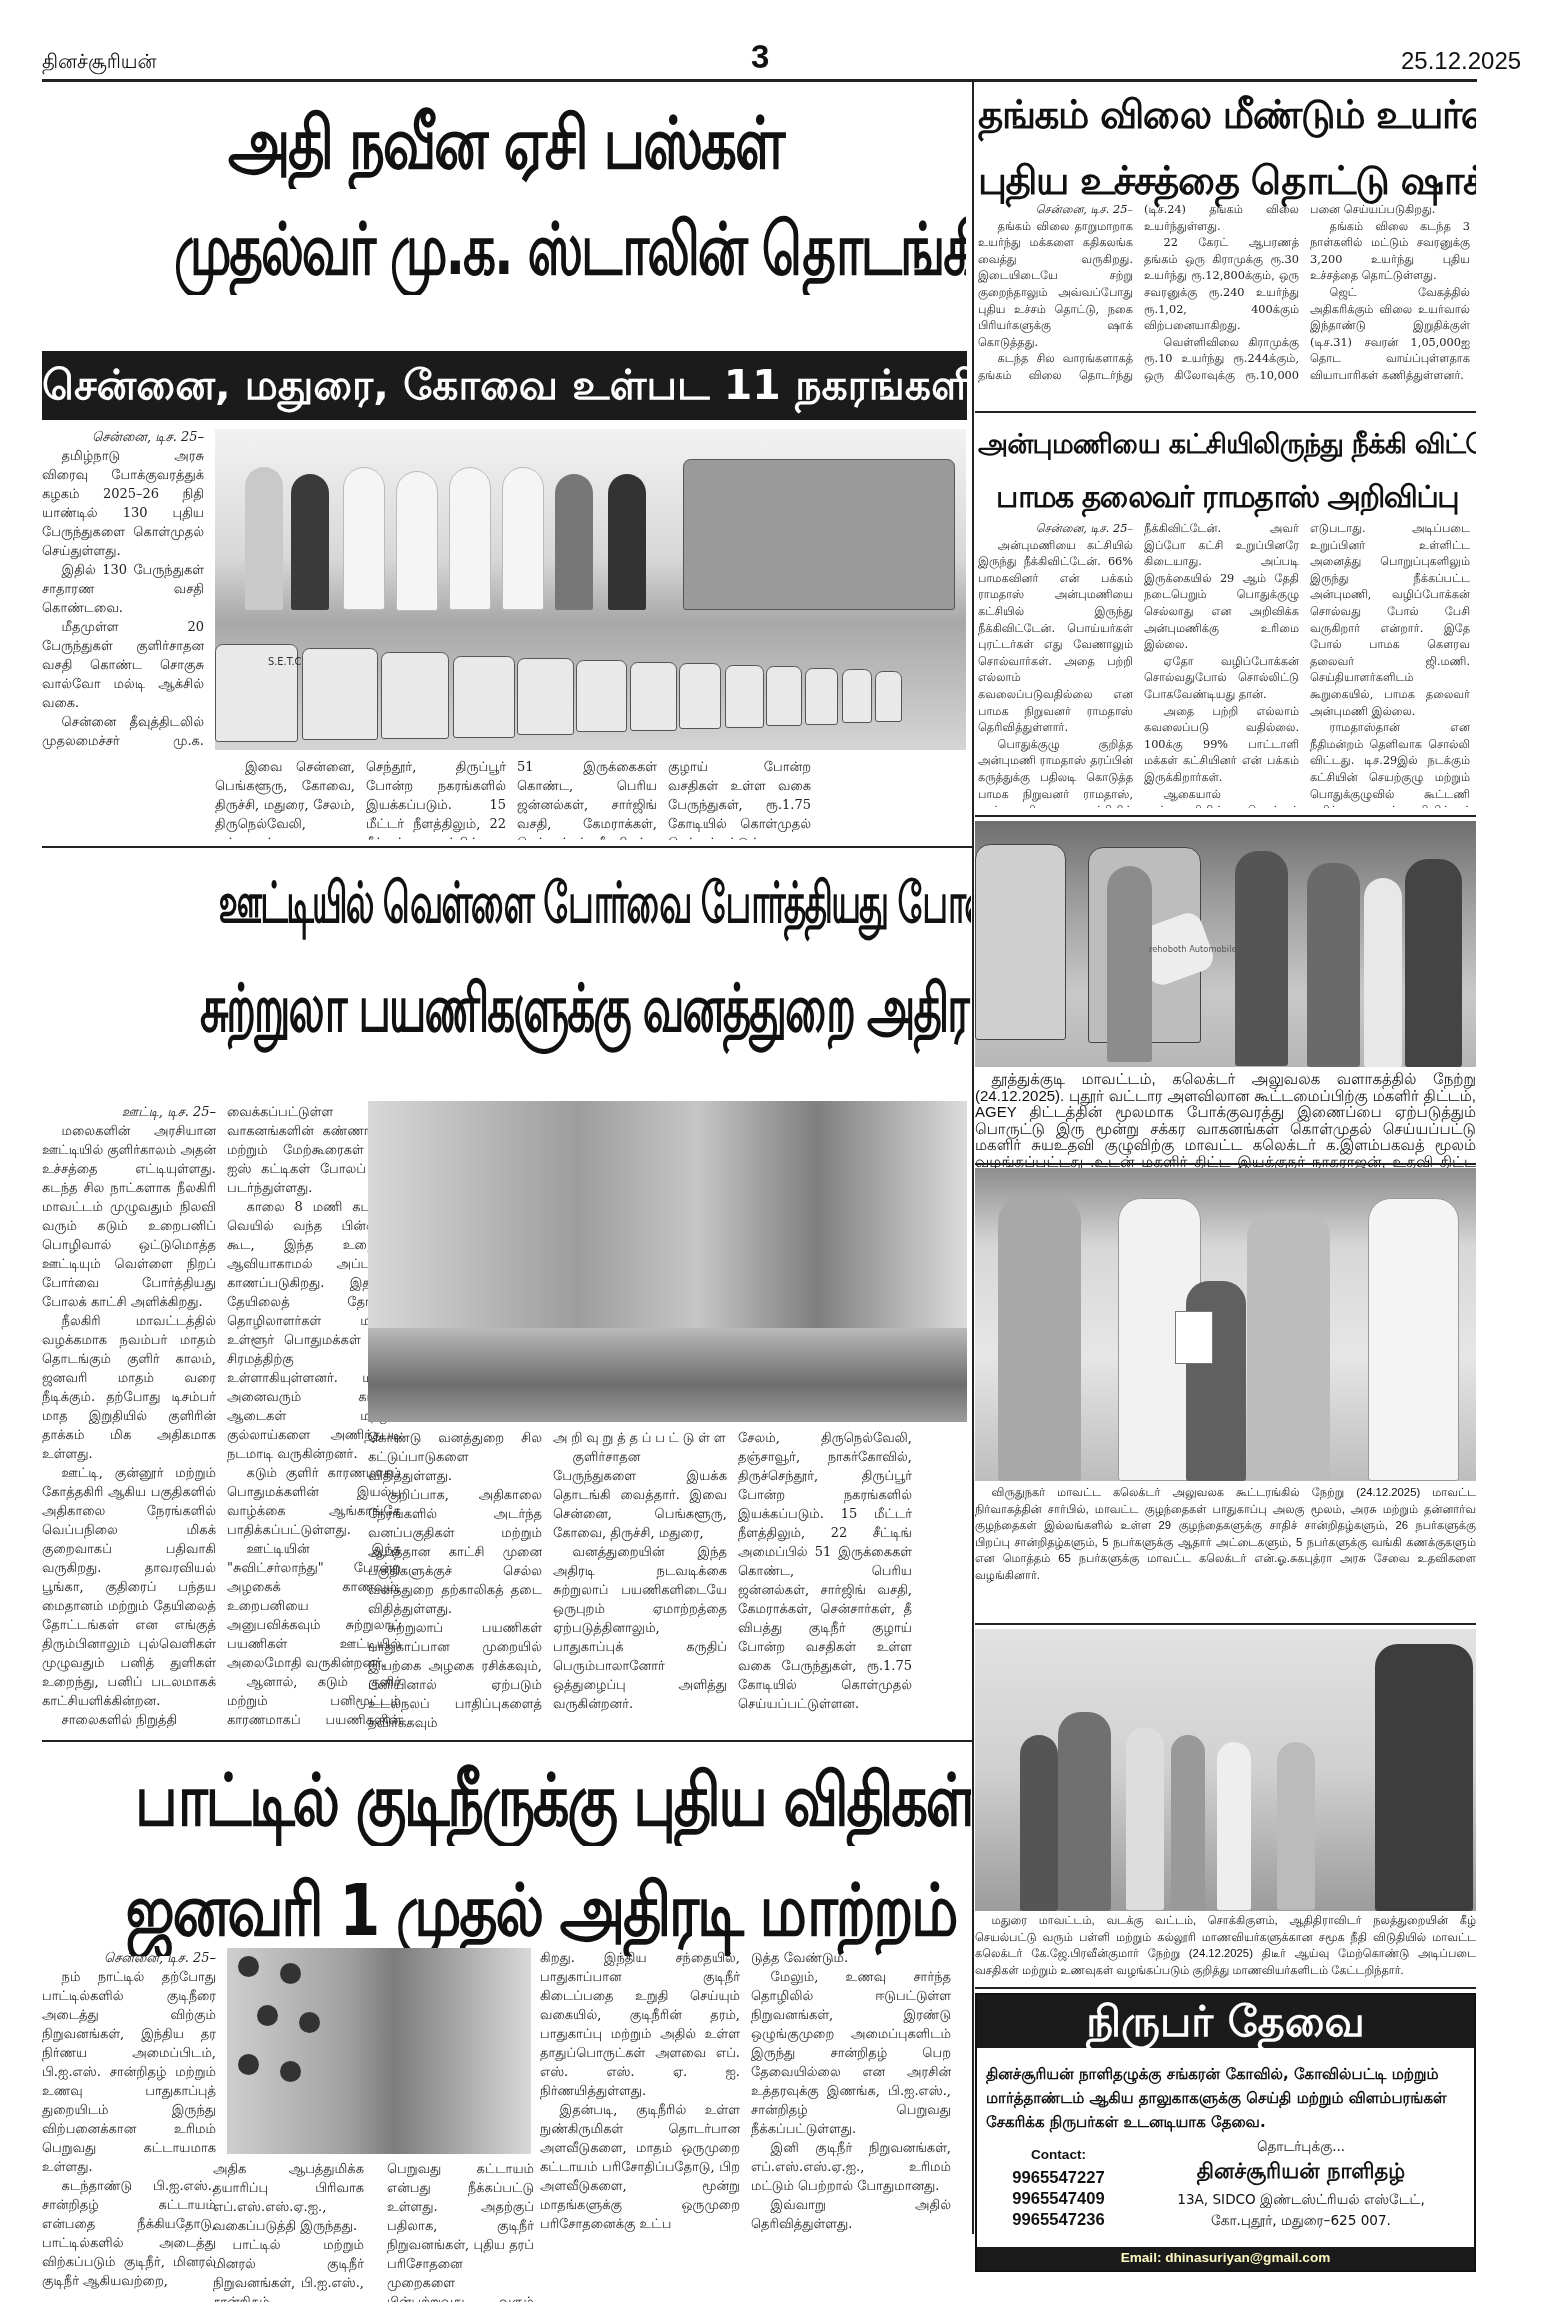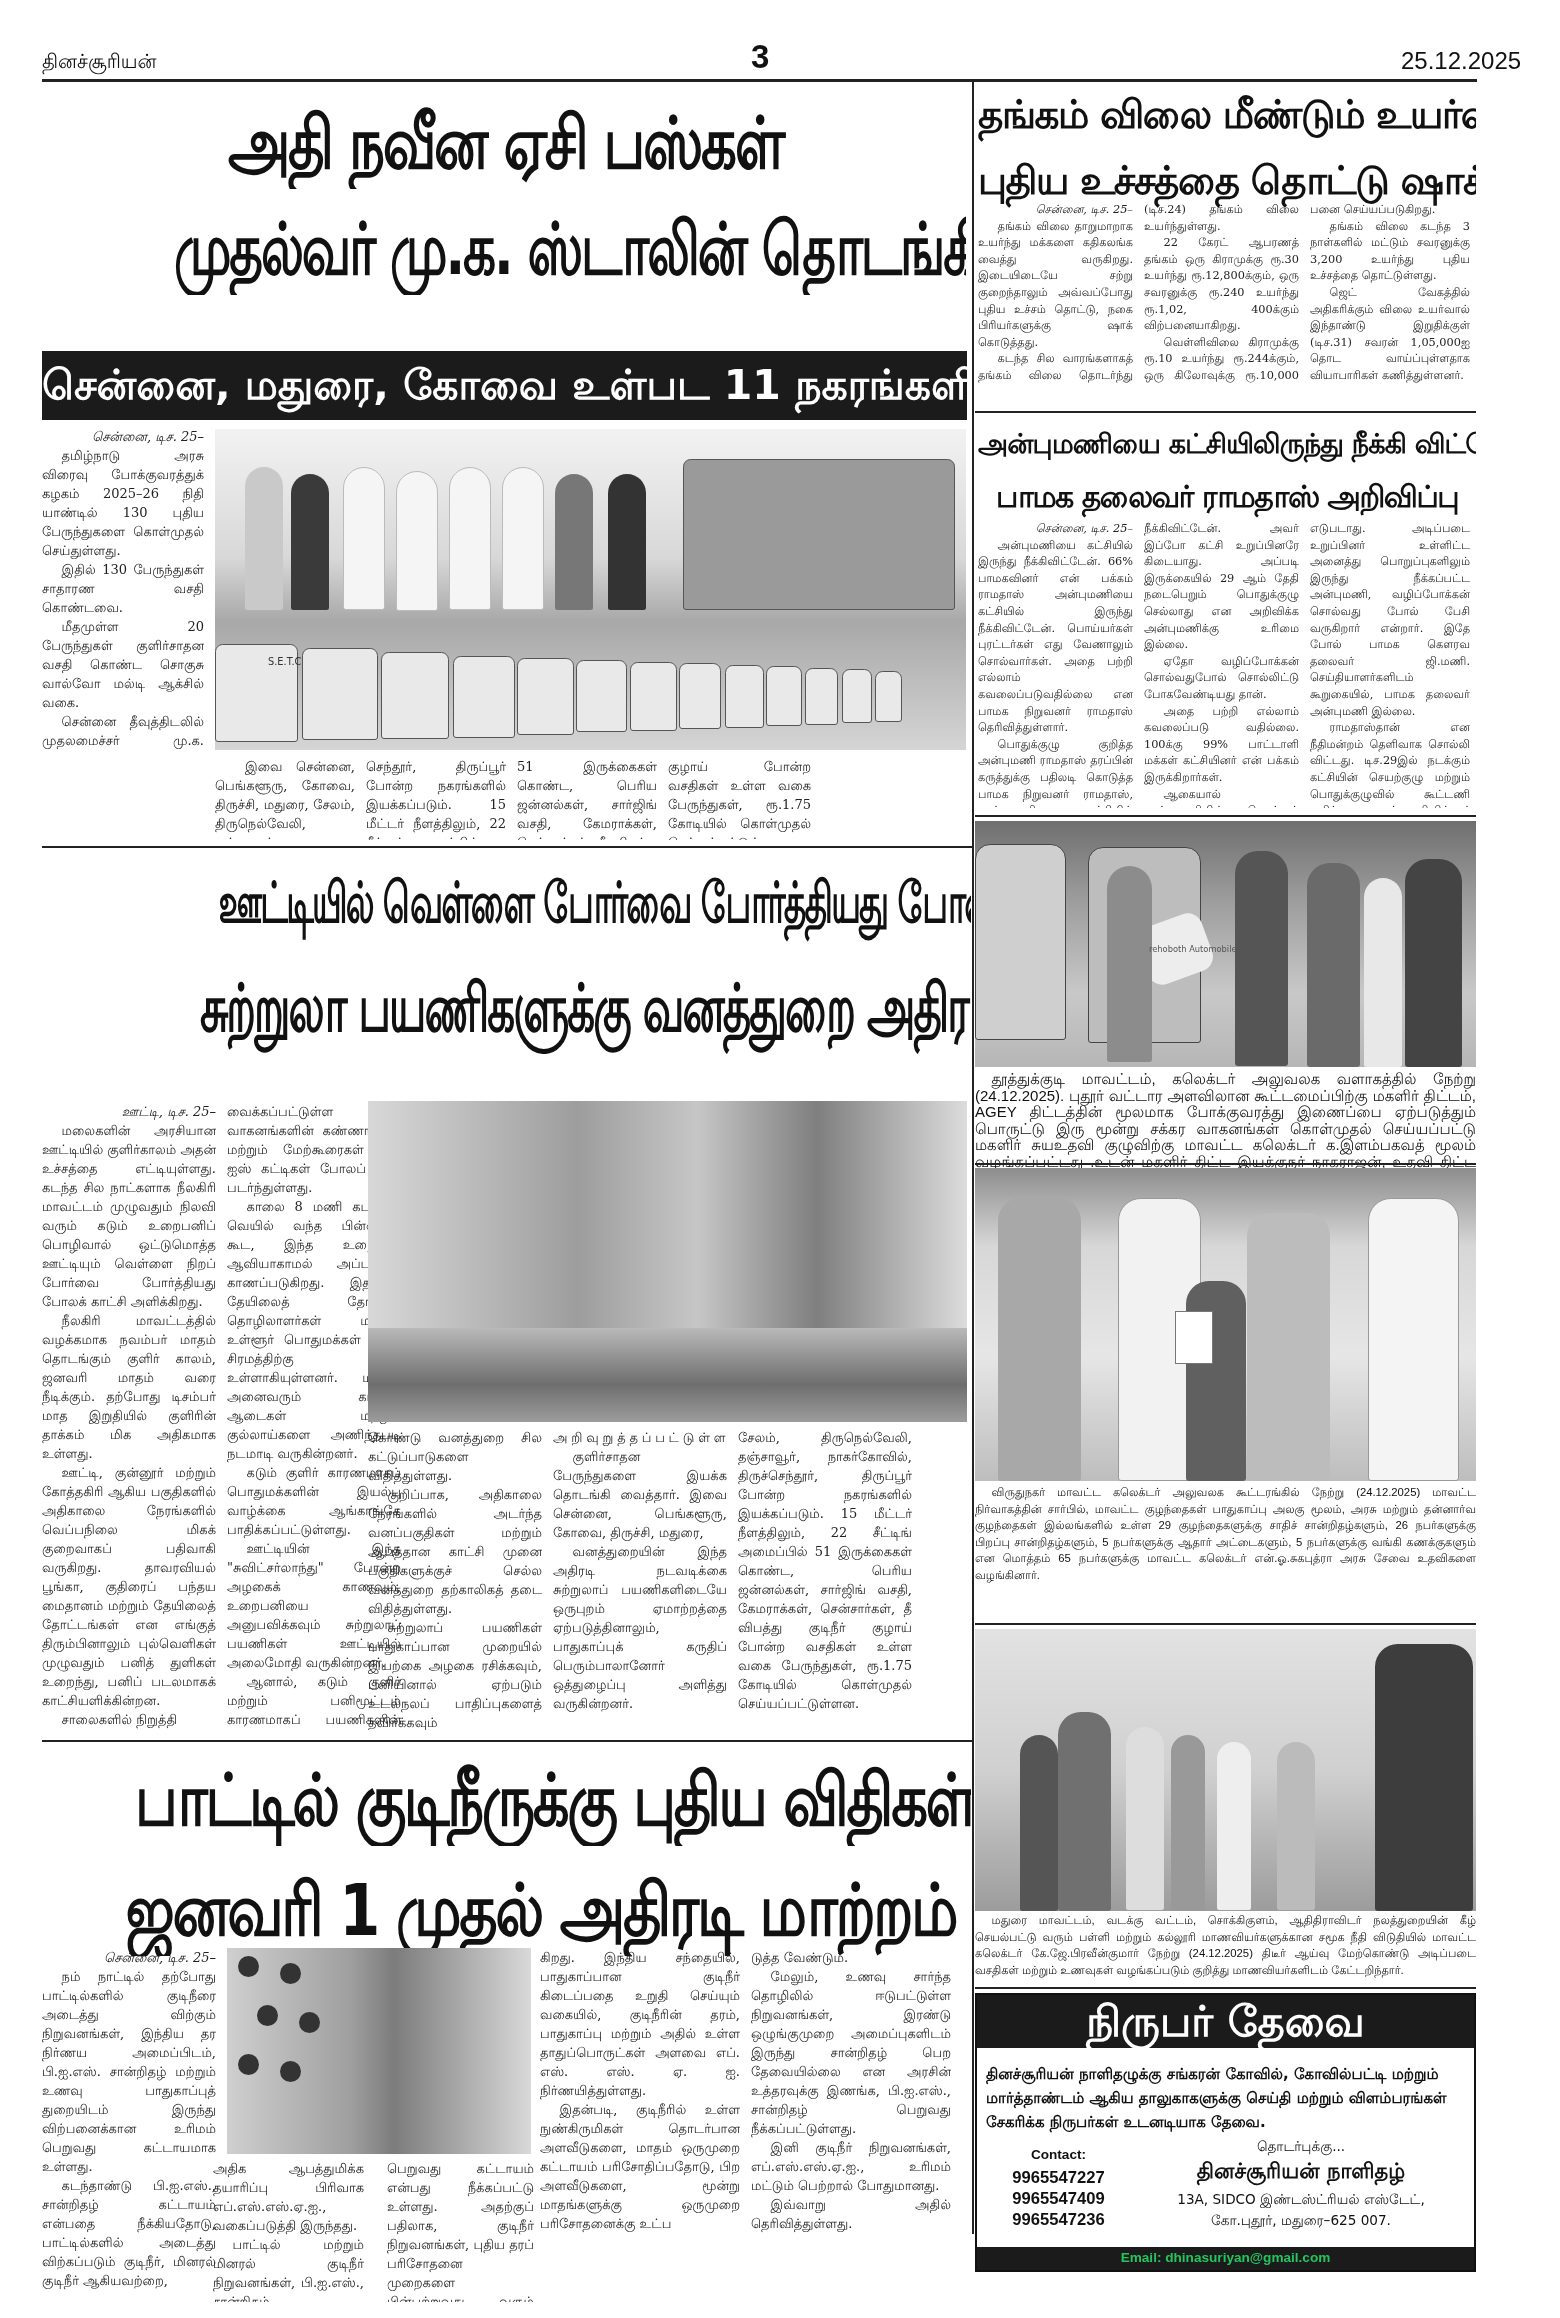--- a/index.html
+++ b/index.html
@@ -18,21 +18,21 @@
   .col { font-family: "DejaVu Serif", serif; font-size: 13px; line-height: 19px; text-align: justify; color: #222; overflow: hidden; }
   .col p { text-indent: 19.6px; }
   .col p.dateline { text-align: right; font-style: italic; }
   .photo { background: linear-gradient(180deg, #bdbdbd, #8a8a8a 60%, #cfcfcf); overflow: hidden; }
   .photo-label { position: absolute; left: 6px; bottom: 4.5px; font-family: "DejaVu Sans", sans-serif; font-size: 9.8px; color: #eee; }
   .caption { font-family: "Liberation Sans", sans-serif; font-size: 14.3px; line-height: 20.4px; text-align: justify; color: #111; }
   .caption p { text-indent: 16.6px; }
   .ad-box { border: 2.3px solid #111; }
   .ad-title { background: #1b1b1b; color: #fff; font-family: "DejaVu Serif", serif; font-weight: bold; font-size: 42px; text-align: center; }
   .ad-body { font-family: "DejaVu Sans", sans-serif; font-size: 16.6px; line-height: 33px; padding: 14px 9px; font-weight: bold; }
-  .ad-email { background: #1b1b1b; color: #22c55e; font-family: "Liberation Sans", sans-serif; font-weight: bold; font-size: 16.6px; text-align: center; }
+  .ad-email { background: #1b1b1b; color: #fef9c3; font-family: "Liberation Sans", sans-serif; font-weight: bold; font-size: 16.6px; text-align: center; }
   .bus { position: absolute; background: #e9e9e9; border: 1.5px solid #555; border-radius: 7.6px 7.6px 3px 3px; }
   .person { position: absolute; border-radius: 22.7px 22.7px 3px 3px; }
 </style>
 </head>
 <body>
 
 <div class="abs masthead-name">தினச்சூரியன்</div>
 <div class="abs page-num">3</div>
 <div class="abs date">25.12.2025</div>
 <div class="abs rule" style="left:42px; top:79px; width:1435px;"></div>

